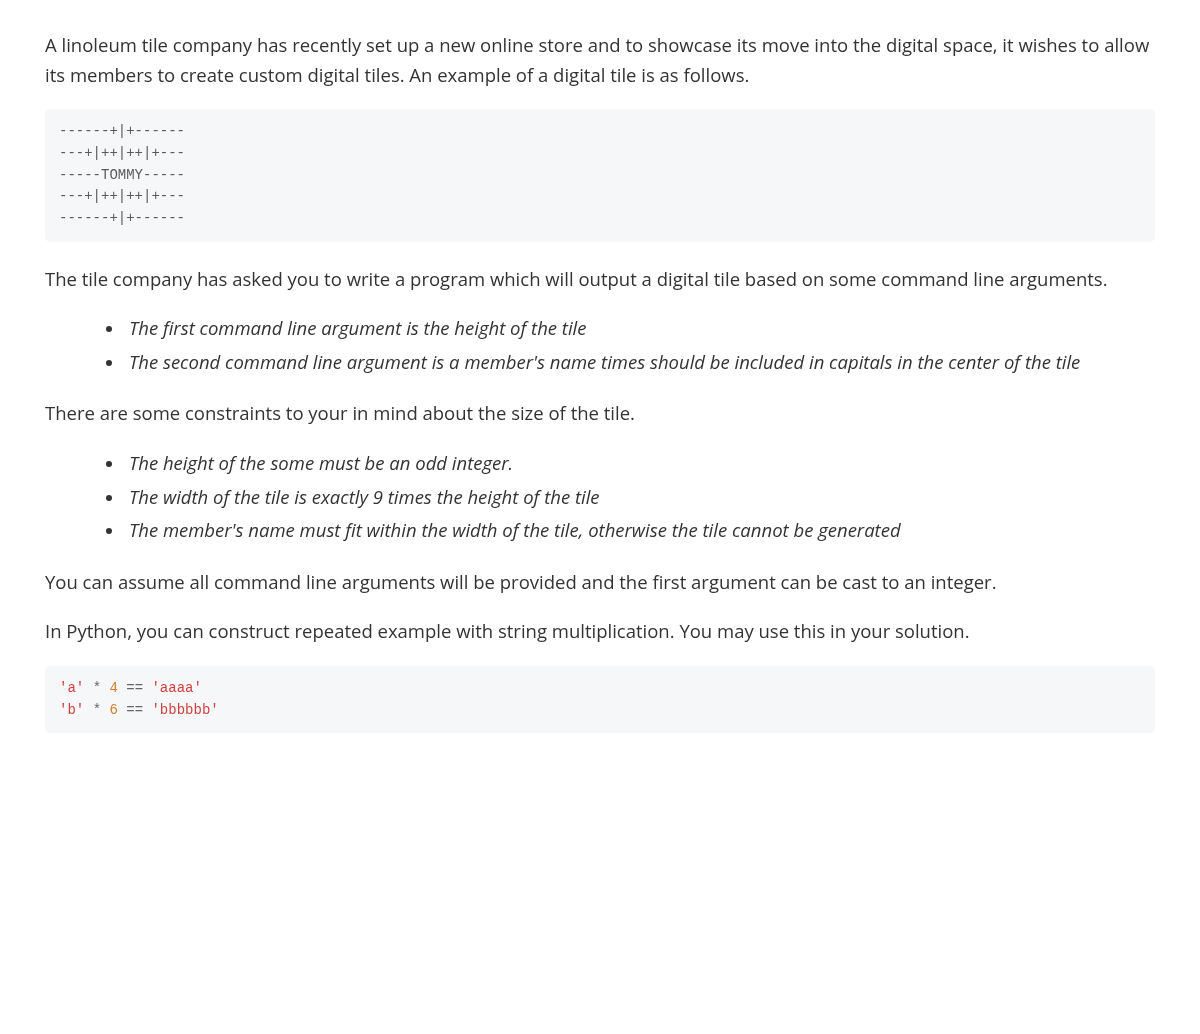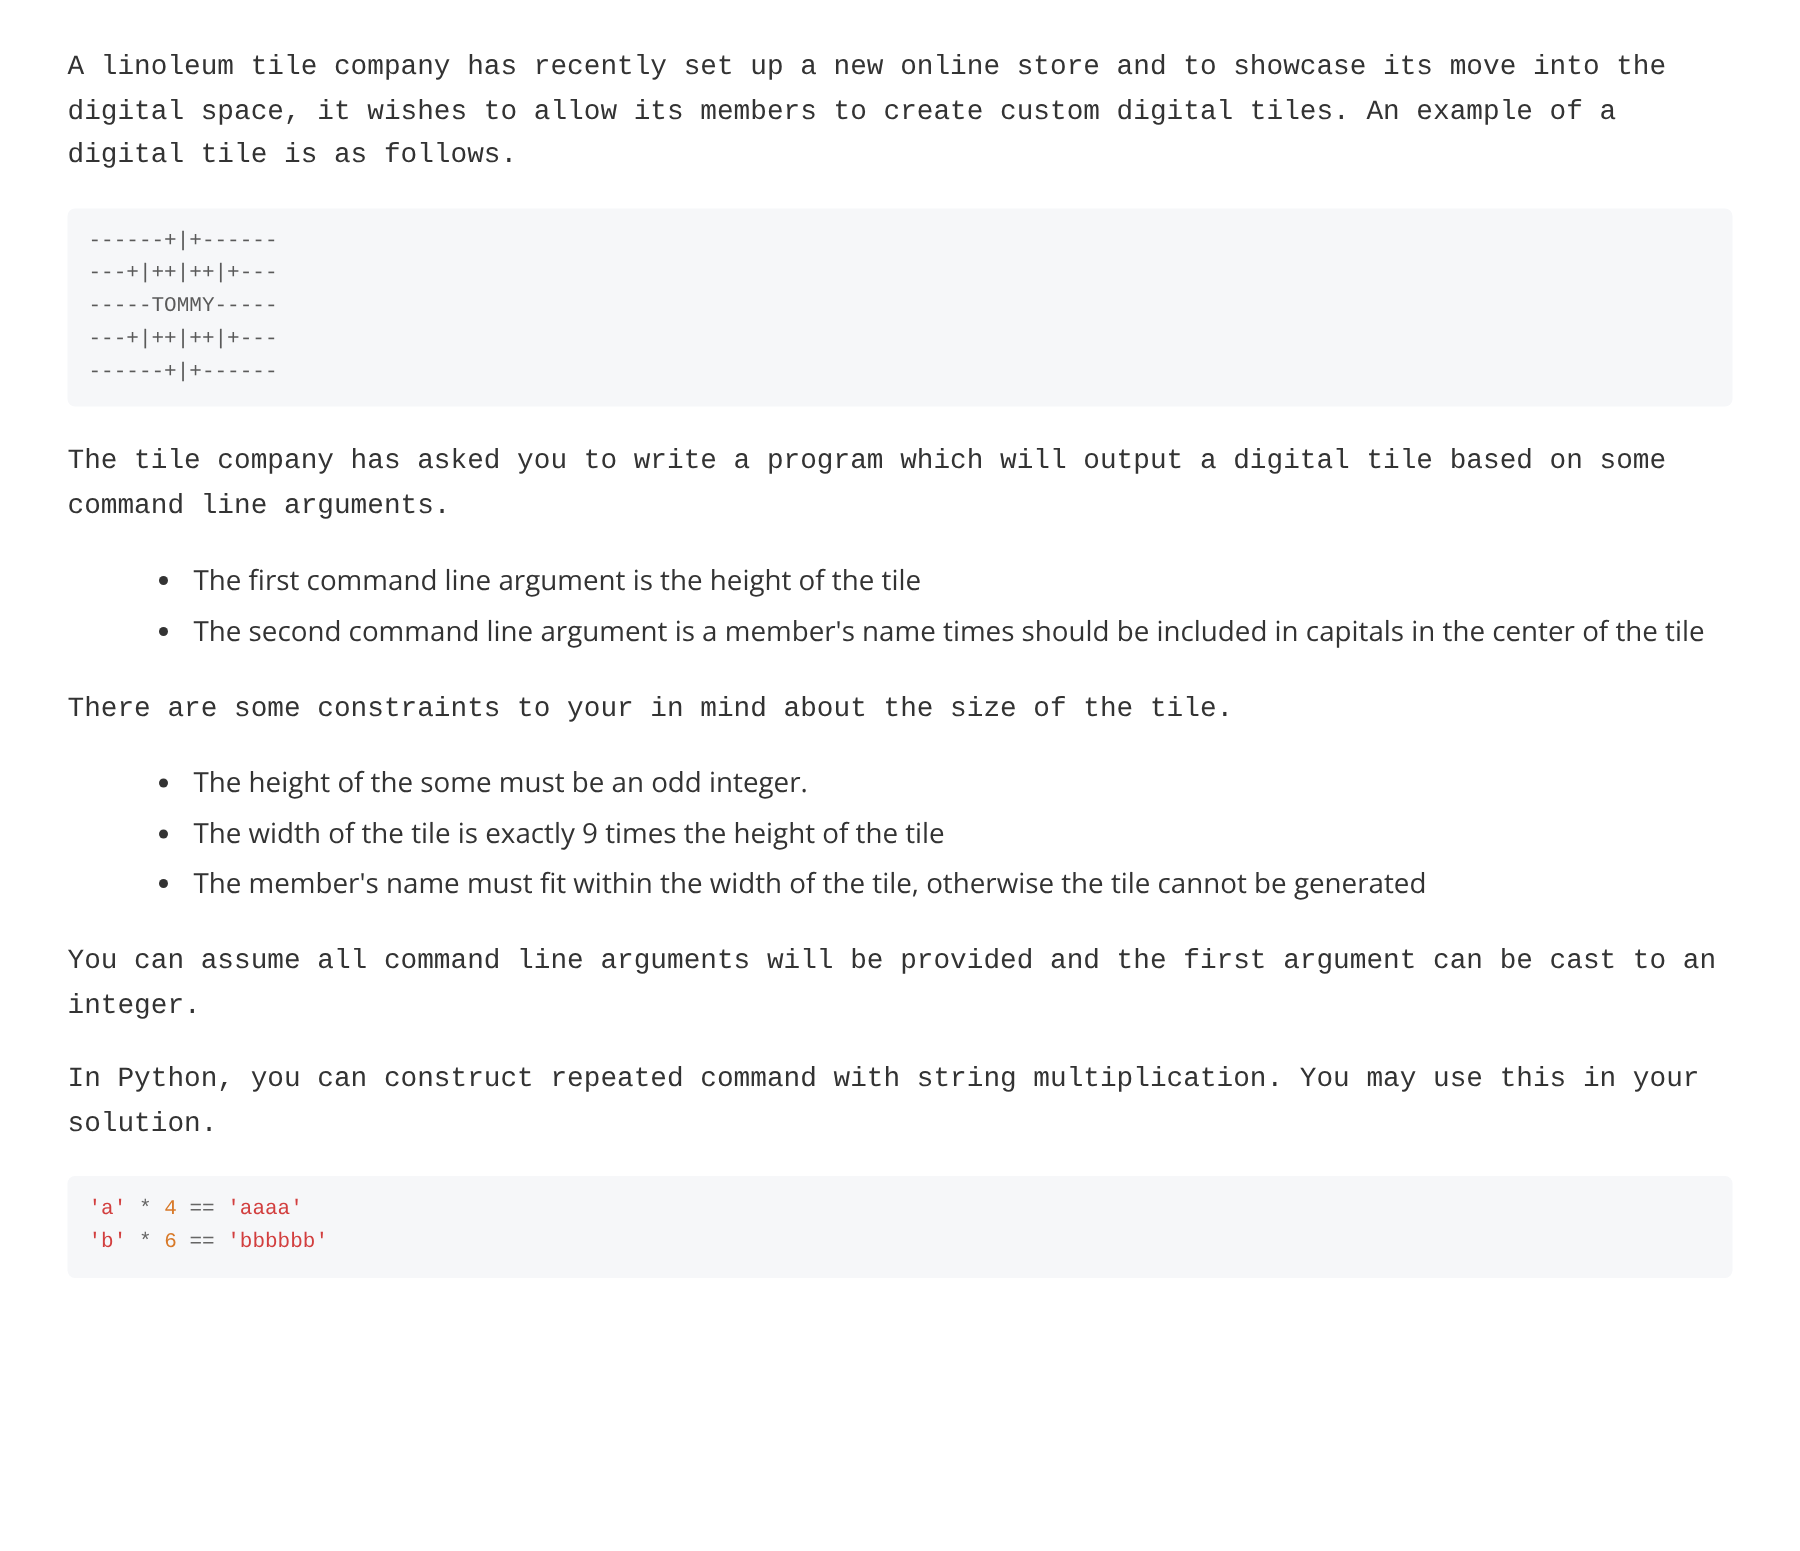--- a/index.html
+++ b/index.html
@@ -11,25 +11,25 @@
     font-family: "Open Sans", -apple-system, BlinkMacSystemFont, "Segoe UI", Roboto, "Helvetica Neue", Arial, sans-serif;
     font-size: 18.5px;
     line-height: 1.6;
     color: #333;
     background: #fff;
     padding: 30px 45px 50px 45px;
     max-width: 1200px;
   }
   p {
     margin: 0 0 20px 0;
-    font-family: Liberation Mono, monospace;
   }
   ul {
     margin: 0 0 22px 0;
     padding-left: 80px;
+    font-style: italic;
   }
   ul li {
     margin-bottom: 4px;
     padding-left: 4px;
   }
   ul li::marker {
     font-size: 0.9em;
   }
   pre {
     background: #f6f7f9;
@@ -71,16 +71,16 @@
 <p>There are some constraints to your in mind about the size of the tile.</p>
 
 <ul>
   <li>The height of the some must be an odd integer.</li>
   <li>The width of the tile is exactly 9 times the height of the tile</li>
   <li>The member's name must fit within the width of the tile, otherwise the tile cannot be generated</li>
 </ul>
 
 <p>You can assume all command line arguments will be provided and the first argument can be cast to an integer.</p>
 
-<p>In Python, you can construct repeated command with string multiplication. You may use this in your solution.</p>
+<p>In Python, you can construct repeated example with string multiplication. You may use this in your solution.</p>
 
 <pre><span class="tok-str">'a'</span> <span class="tok-op">*</span> <span class="tok-num">4</span> <span class="tok-op">==</span> <span class="tok-str">'aaaa'</span>
 <span class="tok-str">'b'</span> <span class="tok-op">*</span> <span class="tok-num">6</span> <span class="tok-op">==</span> <span class="tok-str">'bbbbbb'</span></pre>
 
 </body></html>

